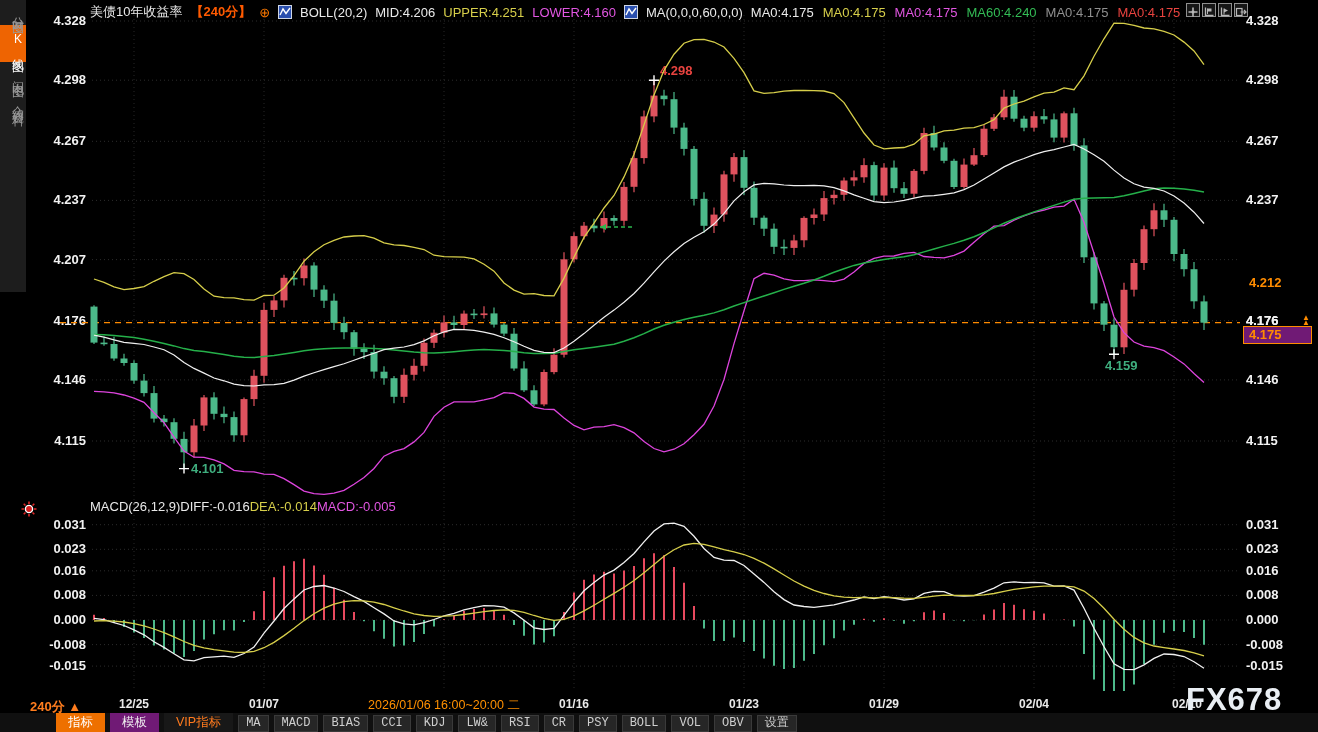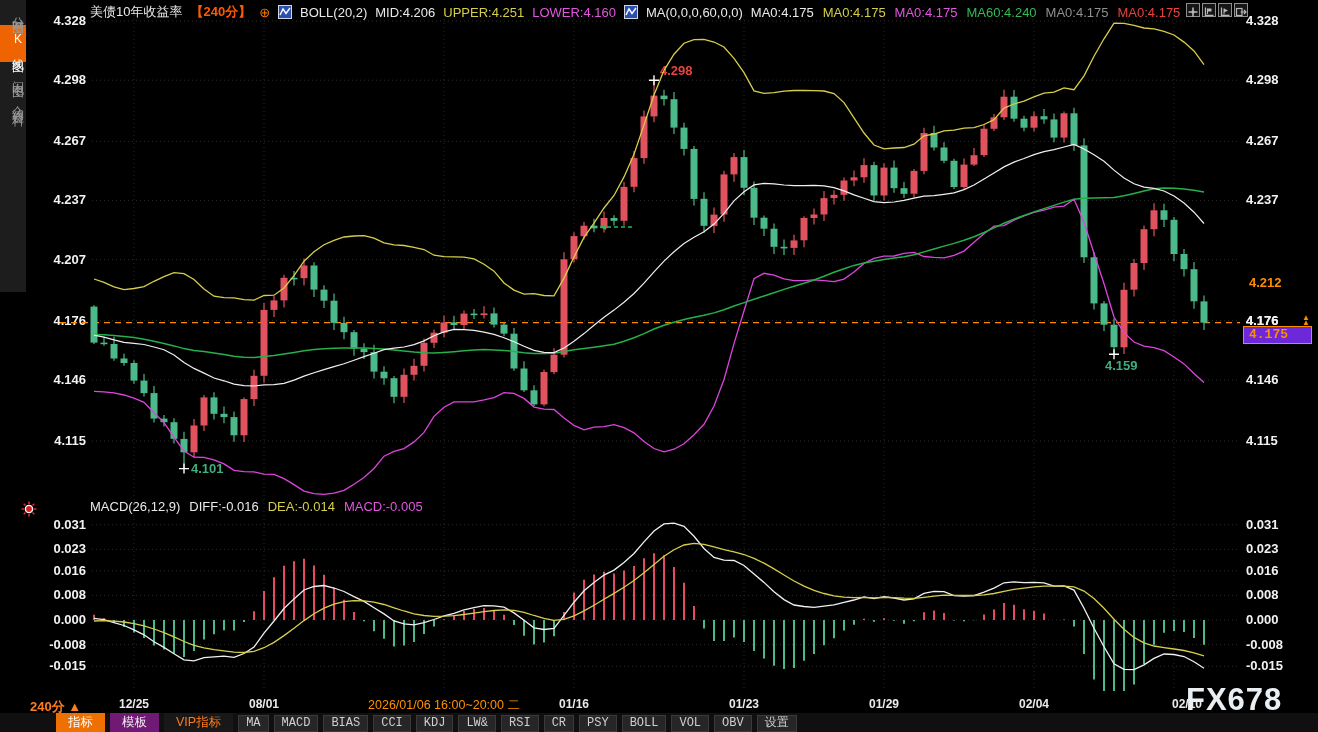--- a/index.html
+++ b/index.html
@@ -21,24 +21,24 @@
   #win-icons{position:absolute;left:1186px;top:3px;display:flex;gap:2px;z-index:6;}
   .win-ic{width:14px;height:14px;border:1px solid #8f8f8f;background:#161616;box-sizing:border-box;cursor:pointer}
   
   .ylab{position:absolute;width:56px;text-align:right;font-size:13px;font-weight:700;color:#f2f2f2;}
   .ylab.r{text-align:left;width:60px;}
   .xlab{position:absolute;font-size:12px;font-weight:700;color:#eaeaea;transform:translateX(-50%);}
   .ann{position:absolute;font-size:13px;font-weight:700;}
   
   #mid-marker{position:absolute;left:1246px;color:#ff8c00;font-size:13px;font-weight:700;background:#000;padding:0 3px;margin-top:32px;}
   #last-box{position:absolute;left:1243px;width:62px;height:16px;border:1px solid #ff8c00;
-            color:#ff8c00;background:#6d28d9;font-size:13px;font-weight:700;padding-left:5px;line-height:16px;font-family:Liberation Mono, monospace;}
+            color:#ff8c00;background:#701a75;font-size:13px;font-weight:700;padding-left:5px;line-height:16px;}
   #up-arrows{position:absolute;left:1302px;display:flex;flex-direction:column;color:#ff8c00;font-size:8px;line-height:5px;}
   
-  #macd-header{position:absolute;left:90px;top:499px;display:flex;gap:9px;font-size:13px;white-space:nowrap;}
+  #macd-header{position:absolute;left:90px;top:499px;display:flex;font-size:13px;white-space:nowrap;}
   
   #interval-label{position:absolute;left:30px;top:698px;color:#ff7d1e;font-size:13px;font-weight:700;}
   #crosshair-box{position:absolute;top:696px;background:#000;color:#ff9000;font-size:12.5px;
                  padding:1px 7px;transform:translateX(-50%);white-space:nowrap;}
   #watermark{position:absolute;left:1186px;top:682px;font-size:31px;color:#e9eef3;letter-spacing:1px;z-index:4;font-weight:bold;}
   
   #toolbar{position:absolute;left:0;bottom:0;width:1318px;height:19px;background:#101010;
            display:flex;align-items:flex-end;gap:5px;padding-left:56px;box-sizing:border-box;z-index:6;}
   .tb-tab{font-size:12.5px;color:#f0f0f0;background:#701a75;padding:1px 12px;cursor:pointer;}
   .tb-tab.active{background:#ee7000;color:#fff;}
@@ -549,21 +549,21 @@
 <div class="ylab" style="left: 30px; top: 587.4px;">0.008</div>
 <div class="ylab r" style="left: 1246px; top: 587.4px;">0.008</div>
 <div class="ylab" style="left: 30px; top: 612px;">0.000</div>
 <div class="ylab r" style="left: 1246px; top: 612px;">0.000</div>
 <div class="ylab" style="left: 30px; top: 636.6px;">-0.008</div>
 <div class="ylab r" style="left: 1246px; top: 636.6px;">-0.008</div>
 <div class="ylab" style="left: 30px; top: 658.125px;">-0.015</div>
 <div class="ylab r" style="left: 1246px; top: 658.125px;">-0.015</div>
 <div class="ylab r" style="left: 1246px; top: 312.718px;">4.176</div>
 <div class="xlab" style="left: 134px; top: 697px;">12/25</div>
-<div class="xlab" style="left: 264px; top: 697px;">08/01</div>
+<div class="xlab" style="left: 264px; top: 697px;">01/07</div>
 <div class="xlab" style="left: 574px; top: 697px;">01/16</div>
 <div class="xlab" style="left: 744px; top: 697px;">01/23</div>
 <div class="xlab" style="left: 884px; top: 697px;">01/29</div>
 <div class="xlab" style="left: 1034px; top: 697px;">02/04</div>
 <div class="xlab" style="left: 1174px; top: 697px; padding-left: 26px;">02/10</div>
 <div class="ann" style="left: 660px; top: 63.1549px; color: rgb(232, 67, 63);">4.298</div>
 <div class="ann" style="left: 191px; top: 460.605px; color: rgb(63, 174, 126);">4.101</div>
 <div class="ann" style="left: 1105px; top: 358.239px; color: rgb(63, 174, 126);">4.159</div>
 
 </body></html>

